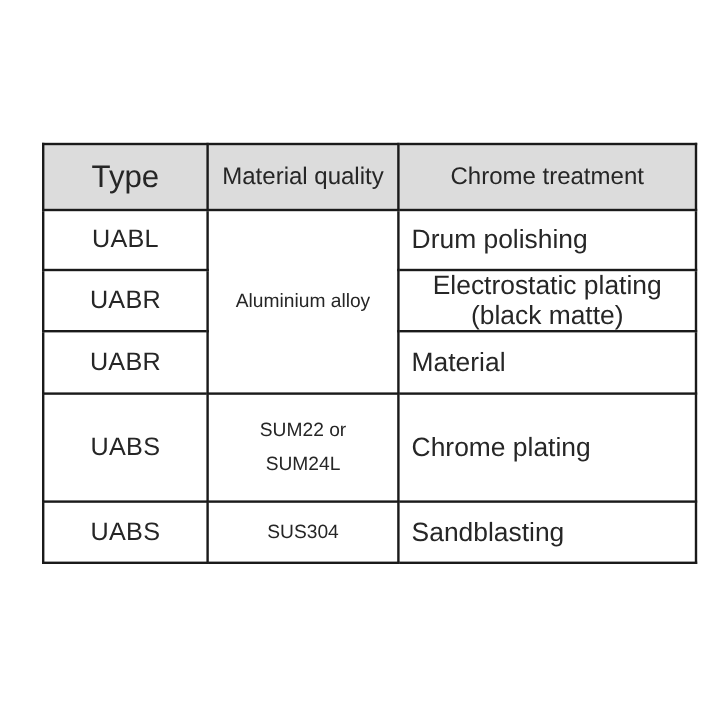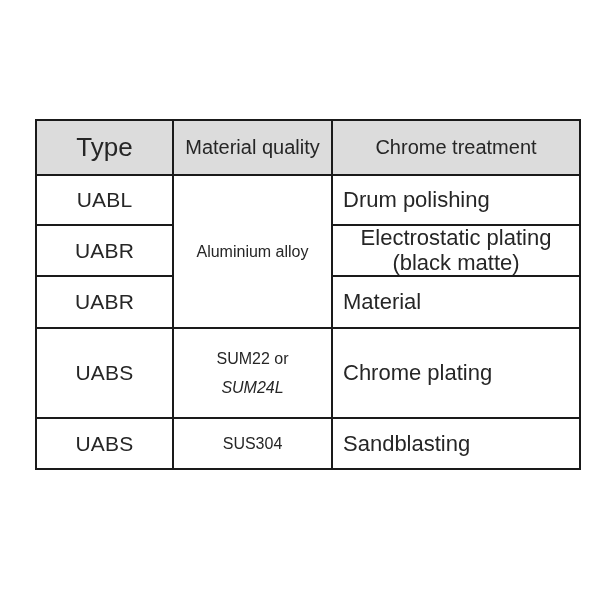--- a/index.html
+++ b/index.html
@@ -57,21 +57,21 @@
     color: #e8651f;
     font-size: 21px;
     letter-spacing: 0.2px;
   }
 
   
   .material-cell {
     text-align: center;
     font-size: 16px;
   }
-  .material-cell .line2 { display: block; margin-top: 11px; font-style: italic; }
+  .material-cell .line2 { display: block; margin-top: 11px; }
 
   
   .surface-cell {
     text-align: left;
     font-size: 22px;
   }
   .surface-cell.two-line {
     text-align: center;
     line-height: 1.12;
   }

